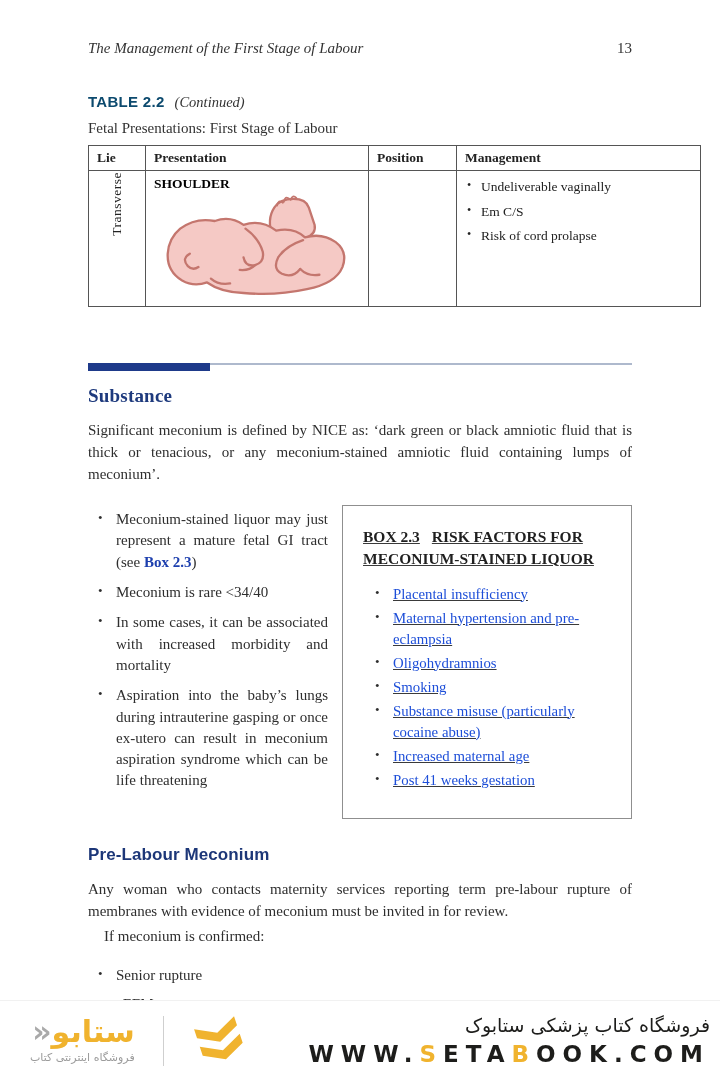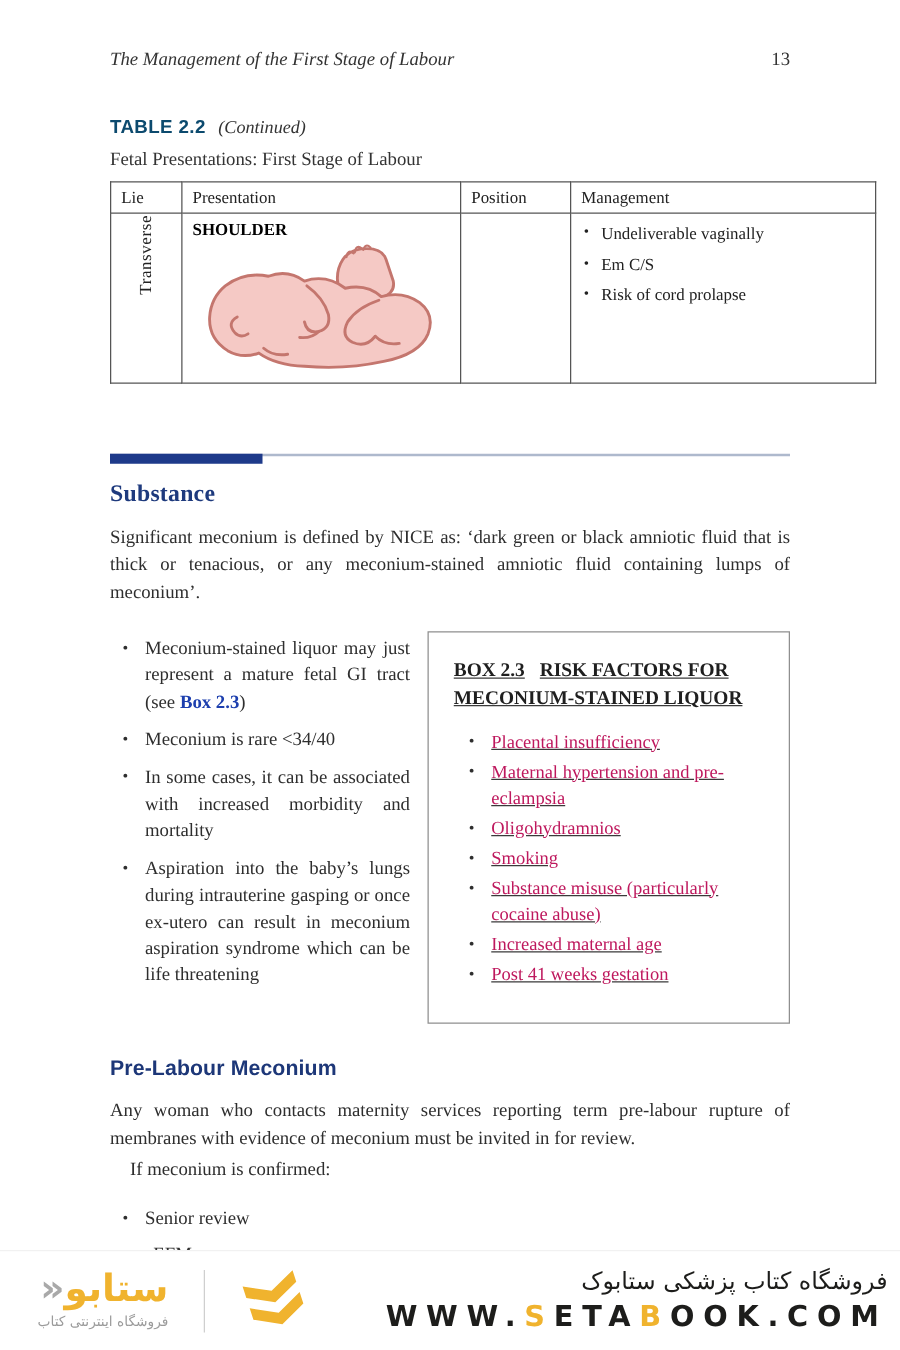--- a/index.html
+++ b/index.html
@@ -32,21 +32,21 @@
 
   
   table.fetal{
     margin-top:8px;border-collapse:collapse;width:544px;table-layout:fixed;
   }
   table.fetal th,table.fetal td{
     border:1px solid #555;vertical-align:top;
     font-size:13.5px;color:#222;
   }
   table.fetal th{
-    font-weight:normal;text-align:left;padding:4px 8px;height:16px;
+    font-weight:bold;text-align:left;padding:4px 8px;height:16px;
   }
   .col-lie{width:40px;}
   .col-pres{width:206px;}
   .col-pos{width:71px;}
   .col-mgmt{width:227px;}
   td.lie-cell{text-align:center;vertical-align:middle;height:133px;}
   .vertical-text{
     writing-mode:vertical-rl;transform:rotate(180deg);
     font-size:13.5px;color:#222;letter-spacing:.5px;
   }
@@ -104,21 +104,21 @@
     flex:1 1 auto;border:1px solid #8f8f8f;background:#fff;
     padding:20px 14px 24px 20px;align-self:flex-start;text-decoration:underline;
   }
   .riskbox-title{
     font-weight:bold;font-size:15.5px;line-height:1.4;color:#1f1f1f;
   }
   .riskbox-title .rb-label{margin-right:12px;}
   ul.box-list{margin:14px 0 0 0;padding:0;list-style:none;}
   ul.box-list li{
     position:relative;padding-left:30px;margin-bottom:3px;
-    font-size:14.8px;line-height:1.42;color:#be185d;
+    font-size:14.8px;line-height:1.42;color:#1d4ed8;
   }
   ul.box-list li::before{
     content:"•";position:absolute;left:12px;top:0;color:#2e2e2e;font-size:13px;
   }
 
   ul.plain-bullets{margin:18px 0 0 0;padding:0;list-style:none;}
   ul.plain-bullets li{
     position:relative;padding-left:28px;margin-bottom:8px;
     font-size:15px;line-height:1.45;color:#2e2e2e;
   }
@@ -238,21 +238,21 @@
           <li>Post 41 weeks gestation</li>
         </ul>
       </aside>
     </div>
 
     <h3 class="b-head">Pre-Labour Meconium</h3>
     <p class="body-just">Any woman who contacts maternity services reporting term pre-labour rupture of membranes with evidence of meconium must be invited in for review.</p>
     <p class="indent-line">If meconium is confirmed:</p>
 
     <ul class="plain-bullets">
-      <li>Senior review</li>
+      <li>Senior rupture</li>
       <li>cEFM</li>
       <li><span>IOL advised - if meconium is present by definition ROM has occurred - IOL is achieved as described in </span><a class="chapter-link">chapter 1</a><span> for SROM</span></li>
     </ul>
 
   </div>
 
   <footer class="site-footer">
     <div class="logo-group">
       <div class="wordmark-block">
         <div class="wordmark" dir="rtl"><span class="wm-main">ستابو</span><span class="wm-k">«</span></div>

